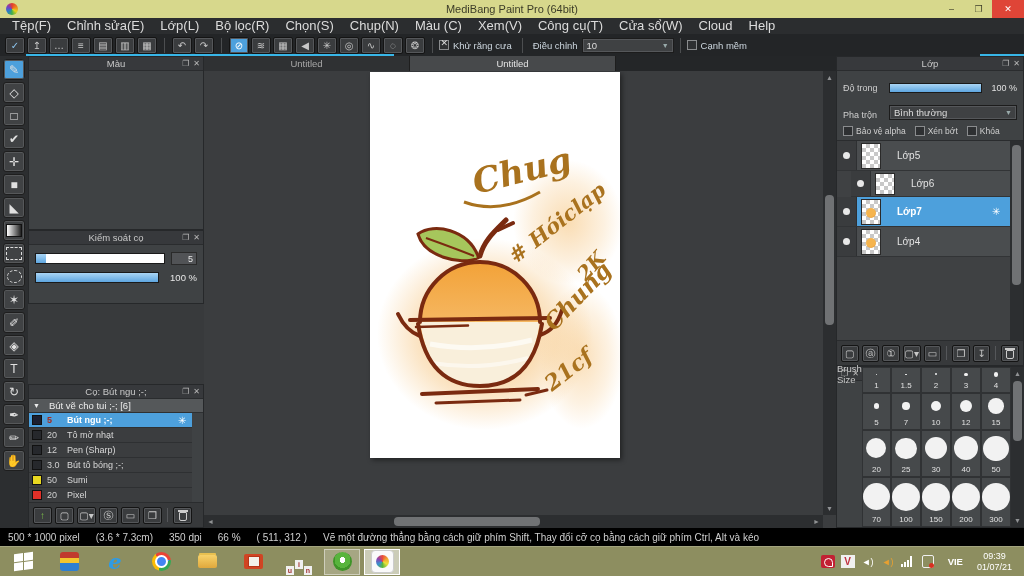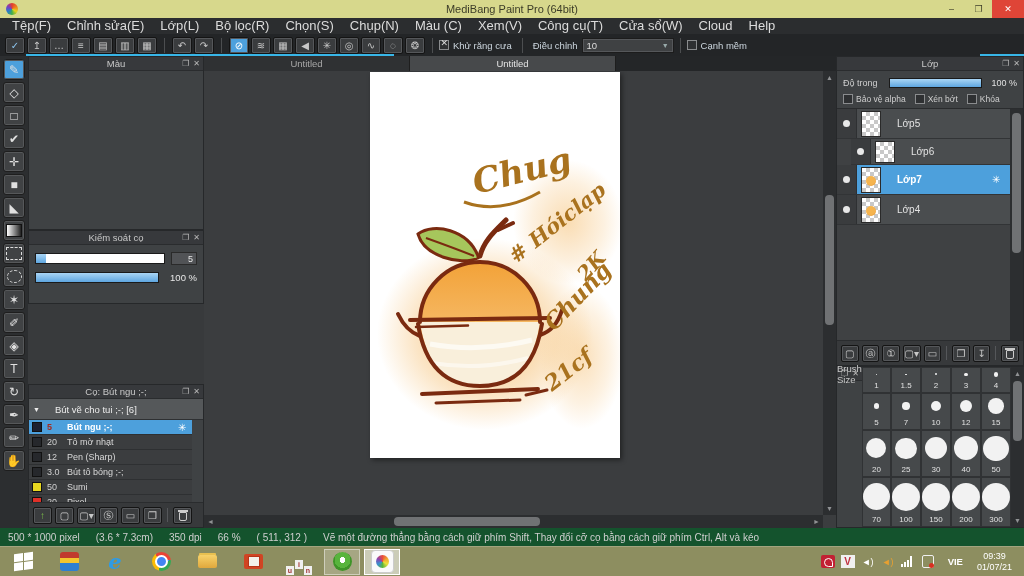--- a/index.html
+++ b/index.html
@@ -68,21 +68,21 @@
 .ks{height:74px}
 .ks-row{display:flex;align-items:center;margin:7px 6px 0 6px}
 .slider{flex:1;height:11px;background:#fff;border:1px solid #1a1a1a;position:relative}
 .slider .fill{position:absolute;left:0;top:0;bottom:0;background:linear-gradient(#a9d5f5,#5ea6e0)}
 .valbox{width:26px;height:13px;margin-left:6px;background:#515356;border:1px solid #2a2a2a;color:#e8e8e8;font-size:9px;text-align:right;padding-right:3px;line-height:12px}
 .valtxt{margin-left:6px;color:#e8e8e8;font-size:9.5px;width:32px;text-align:right}
 .leftgap{flex:1;background:#383a3c}
 
 
 .co{height:144px;display:flex;flex-direction:column}
-.bgroup{height:21px;background:#55585a;color:#ececec;font-size:9.5px;display:flex;align-items:center;padding-left:4px;gap:15px;border-bottom:1px solid #2e3032}
+.bgroup{height:14px;background:#55585a;color:#ececec;font-size:9.5px;display:flex;align-items:center;padding-left:4px;gap:9px;border-bottom:1px solid #2e3032}
 .blist{flex:1;position:relative;background:#3b3d3f;overflow:hidden;margin-right:11px}
 .brow{height:15px;display:grid;grid-template-columns:16px 22px 1fr 14px;align-items:center;border-bottom:1px solid #2e3032;background:#3b3d3f}
 .brow .bsw{width:10px;height:10px;margin-left:3px;border:1px solid #111}
 .brow .bsz{font-size:9px;color:#cfcfcf;text-align:left;padding-left:2px}
 .brow .bnm{font-size:9px;color:#d8d8d8}
 .brow.sel{background:#4da0dc}
 .brow.sel .bnm{color:#fff;font-weight:bold}
 .brow.sel .bsz{color:#a52c20;font-weight:bold}
 .gear{color:#fff;font-size:10px}
 .ftb{height:25px;background:#37393b;display:flex;align-items:center;gap:3px;padding:0 4px;border-top:1px solid #2a2c2e}
@@ -99,21 +99,21 @@
 .viewport{position:absolute;left:0;right:13px;top:15px;bottom:13px;overflow:hidden}
 .page{position:absolute;left:166px;top:1px;width:250px;height:386px;background:#fff;box-shadow:2px 2px 5px rgba(0,0,0,.45)}
 .vscroll{position:absolute;right:0;top:15px;bottom:13px;width:13px;background:#2c2e30}
 .hscroll{position:absolute;left:0;right:13px;bottom:0;height:13px;background:#2c2e30}
 .sarrow{position:absolute;color:#909294;font-size:7px;width:13px;height:13px;text-align:center;line-height:13px}
 .vthumb{position:absolute;left:2px;width:9px;border-radius:4px;background:#707274}
 .hthumb{position:absolute;top:2px;height:9px;border-radius:4px;background:#707274}
 
 
 .lop{height:310px;display:flex;flex-direction:column}
-.lrow{display:flex;align-items:flex-end;margin:7px 6px 0 6px}
+.lrow{display:flex;align-items:flex-end;margin:12px 6px 0 6px}
 .llabel{width:46px;font-size:9px;color:#cfcfcf}
 .lop .slider{height:10px}
 .pct{margin-left:5px;font-size:9px;color:#e0e0e0;width:30px;text-align:right}
 .ckrow{display:flex;align-items:center;margin:6px 6px 4px 6px;gap:3px}
 .cklabel{font-size:8.5px;color:#cfcfcf;margin-right:6px}
 .layerlist{flex:1;position:relative;background:#3f4143;border-top:1px solid #2a2c2e;overflow:hidden;padding-right:13px}
 .lyr{height:30px;display:grid;grid-template-columns:20px 30px 1fr 18px;align-items:center;background:#4a4d4f;border-bottom:1px solid #323436}
 .lyr .eye{width:20px;height:100%;background:#3a3c3e;border-right:1px solid #2e3032;display:flex;align-items:center;justify-content:center}
 .lyr .eye::after{content:"";width:7px;height:7px;border-radius:50%;background:#e8e8e8}
 .lyr .thumb{width:20px;height:26px;margin-left:4px;position:relative;border:1px solid #2a2a2a}
@@ -128,21 +128,21 @@
 
 .bsz-panel{height:162px;display:flex;}
 .szgrid{flex:1;display:grid;grid-template-columns:repeat(5,1fr);margin-right:13px;position:relative;background:#3f4143}
 .szcell{background:#46494b;border:1px solid #303234;display:flex;flex-direction:column;align-items:center}
 .szdot-wrap{flex:1;display:flex;align-items:center;justify-content:center;width:100%}
 .szdot{background:#f2f2f2;border-radius:50%}
 .szlbl{font-size:8px;color:#e0e0e0;padding-bottom:2px}
 .szsb{position:absolute;right:-13px;top:0;bottom:0;width:13px;background:#2c2e30}
 
 
-.statusbar{position:absolute;left:0;right:0;top:528px;height:18px;background:#14532d;display:flex;align-items:center;padding-left:8px;gap:16px}
+.statusbar{position:absolute;left:0;right:0;top:528px;height:18px;background:#000000;display:flex;align-items:center;padding-left:8px;gap:16px}
 .statusbar span{font-size:10px;color:#cfcfcf;white-space:nowrap}
 
 
 .taskbar{position:absolute;left:0;right:0;top:546px;height:30px;background:#8d8e60;border-top:1px solid rgba(255,255,255,.2);display:flex;align-items:center}
 .tk{width:26px;height:26px;margin:2px 10px;position:relative;display:flex;align-items:center;justify-content:center}
 .tk.run{background:rgba(255,255,255,.22);border:1px solid rgba(255,255,255,.45);width:36px;margin:2px 2px}
 .tk.act{background:rgba(255,255,255,.55);border:1px solid #fff;width:36px;margin:2px 2px}
 .k-start::before{content:"";width:19px;height:17px;transform:skewY(-8deg);background:linear-gradient(#fff,#fff) 0 0/9px 8px no-repeat,linear-gradient(#fff,#fff) 10px 0/9px 8px no-repeat,linear-gradient(#fff,#fff) 0 9px/9px 8px no-repeat,linear-gradient(#fff,#fff) 10px 9px/9px 8px no-repeat}
 .k-bluestacks::before{content:"";width:19px;height:19px;border-radius:3px;background:linear-gradient(180deg,#c03a2e 0 32%,#f3c52e 32% 56%,#2e7fd0 56% 100%)}
 .k-ie{color:#2e9be6;font-size:21px;font-style:italic;font-weight:bold;font-family:"DejaVu Serif",serif}
@@ -438,20 +438,27 @@
               <span>✕</span>
             </span>
         </div>
         <div class="lrow">
           <div class="llabel">Độ trong</div>
           <div class="slider">
               <div class="fill" style="width:100%"></div>
             </div>
           <div class="pct">100 %</div>
         </div>
+        <div class="lrow">
+          <div class="llabel">Pha trộn</div>
+          <div class="dd" style="flex:1">
+              <span>Bình thường</span>
+              <span class="arr">▼</span>
+            </div>
+        </div>
         <div class="ckrow">
           <span class="cb"></span>
           <span class="cklabel">Bảo vệ alpha</span>
           <span class="cb"></span>
           <span class="cklabel">Xén bớt</span>
           <span class="cb"></span>
           <span class="cklabel">Khóa</span>
         </div>
         <div class="layerlist" id="layerlist">
             <div class="lyr">

